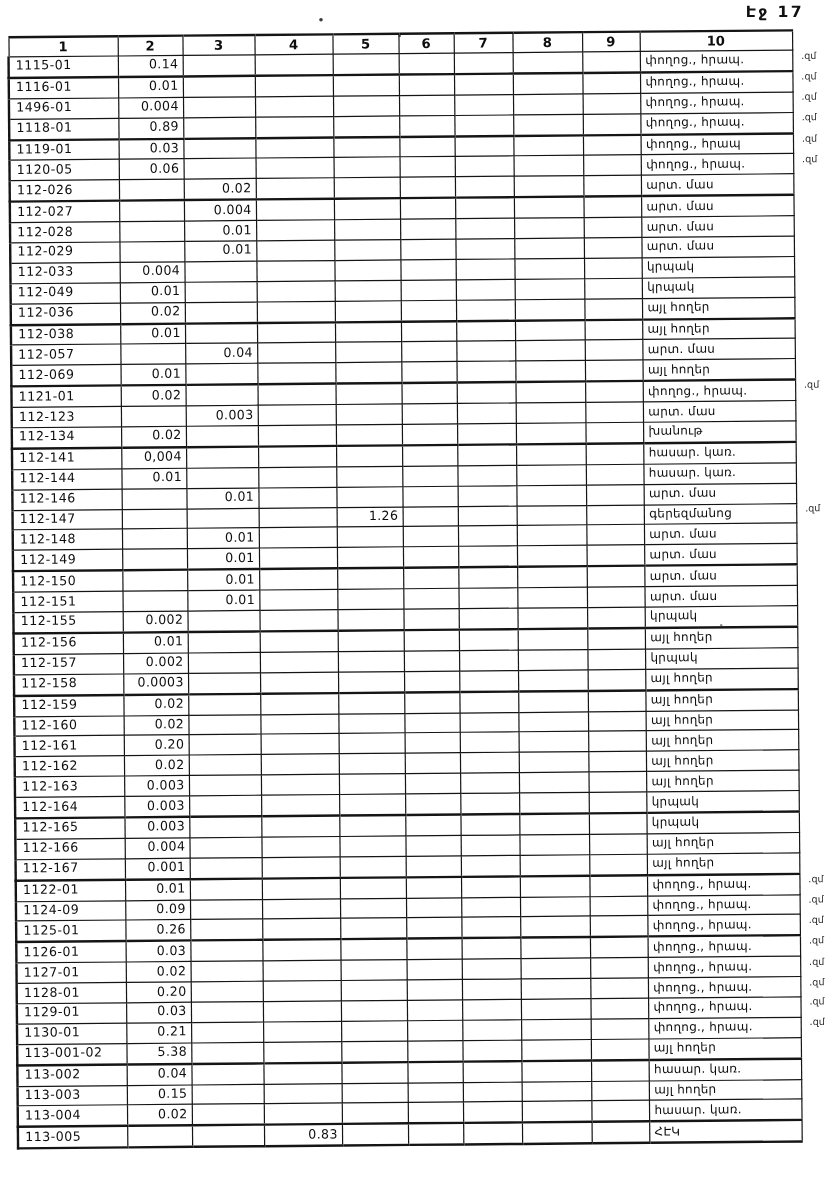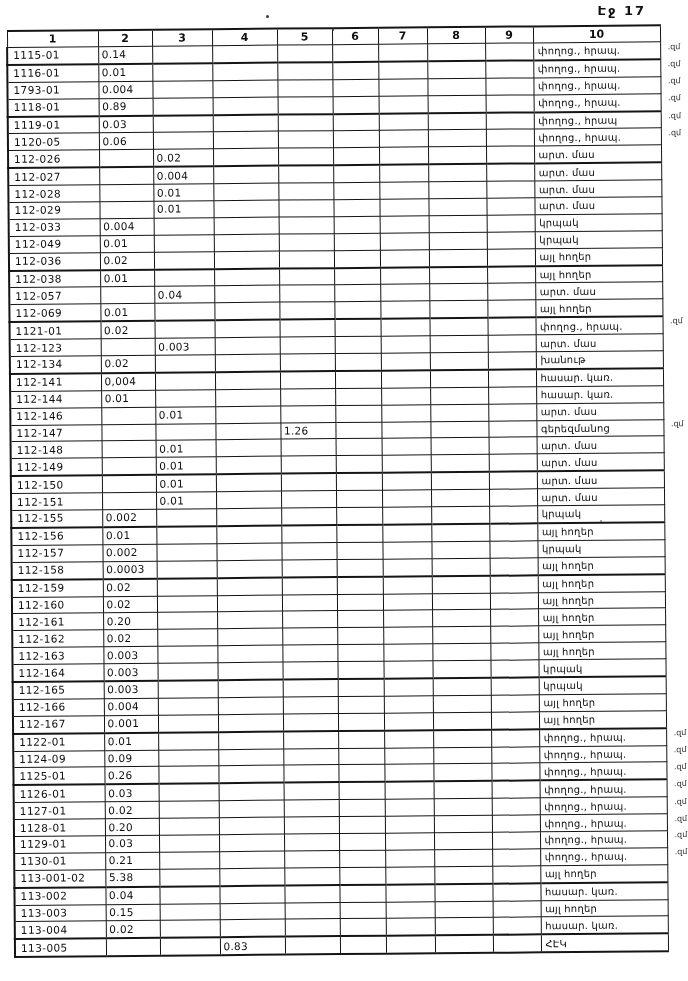--- a/index.html
+++ b/index.html
@@ -2,42 +2,42 @@
 <html><head>
 <meta charset="utf-8">
 <style>
   html,body{margin:0;padding:0;}
   body{
     width:688px;height:981px;overflow:hidden;background:#ffffff;
     font-family:"DejaVu Sans", sans-serif;color:#0e0e0e;position:relative;
   }
   .sheet{position:absolute;inset:0;background:#fff;}
   .page-note{
-    position:absolute;top:3px;right:42px;
+    position:absolute;top:3px;right:18px;
     font-size:13px;font-weight:bold;letter-spacing:2px;color:#111;
   }
   .table-wrap{
     position:absolute;left:10px;top:27px;
     transform:rotate(-0.5deg);transform-origin:50% 50%;
   }
   table{border-collapse:collapse;table-layout:fixed;width:679px;}
   col.c1{width:91px}col.c2{width:54px}col.c3{width:60px}col.c4{width:65px}
   col.c5{width:55px}col.c6{width:46px}col.c7{width:49px}col.c8{width:58px}
   col.c9{width:48px}col.c10{width:127px}col.cm{width:26px}
   th,td{
     border:1.4px solid #151515;
     height:15.9px;padding:0 3px;line-height:15px;
     font-size:10.5px;font-weight:normal;overflow:hidden;white-space:nowrap;
   }
   thead th{
     border-top-width:2.4px;border-bottom-width:1.8px;
     text-align:center;font-size:11px;font-weight:bold;height:14px;
   }
   td.id{ text-align:left;padding-left:5px;letter-spacing:.4px; }
-  td.val{ text-align:left;letter-spacing:.3px; }
+  td.val{ text-align:right;letter-spacing:.3px; }
   td.lbl{ text-align:left;font-size:10px;padding-left:4px;letter-spacing:.2px; }
   td.first{ border-left-width:2.4px; }
   td.last10, th.last10{ border-right-width:1.8px; }
   td.marg, th.marg{ border:none;background:transparent;
     font-size:8px;color:#2b2b2b;text-align:left;padding-left:7px;vertical-align:top;line-height:10px; }
   tbody tr:nth-child(3n+1) td{ border-bottom-width:2.1px; }
   tbody tr:nth-child(4n+2) td{ border-bottom-width:1px; }
   tbody tr:last-child td{ border-bottom-width:2.3px; }
   tbody tr:nth-child(5n) td{ border-top-width:1px; }
   td.marg{ border:none !important; }
@@ -103,21 +103,21 @@
             <td></td>
             <td></td>
             <td></td>
             <td></td>
             <td></td>
             <td></td>
             <td class="lbl last10">փողոց., հրապ.</td>
             <td class="marg">.զմ</td>
           </tr>
           <tr>
-            <td class="id first">1793-01</td>
+            <td class="id first">1496-01</td>
             <td class="val">0.004</td>
             <td></td>
             <td></td>
             <td></td>
             <td></td>
             <td></td>
             <td></td>
             <td></td>
             <td class="lbl last10">փողոց., հրապ.</td>
             <td class="marg">.զմ</td>

